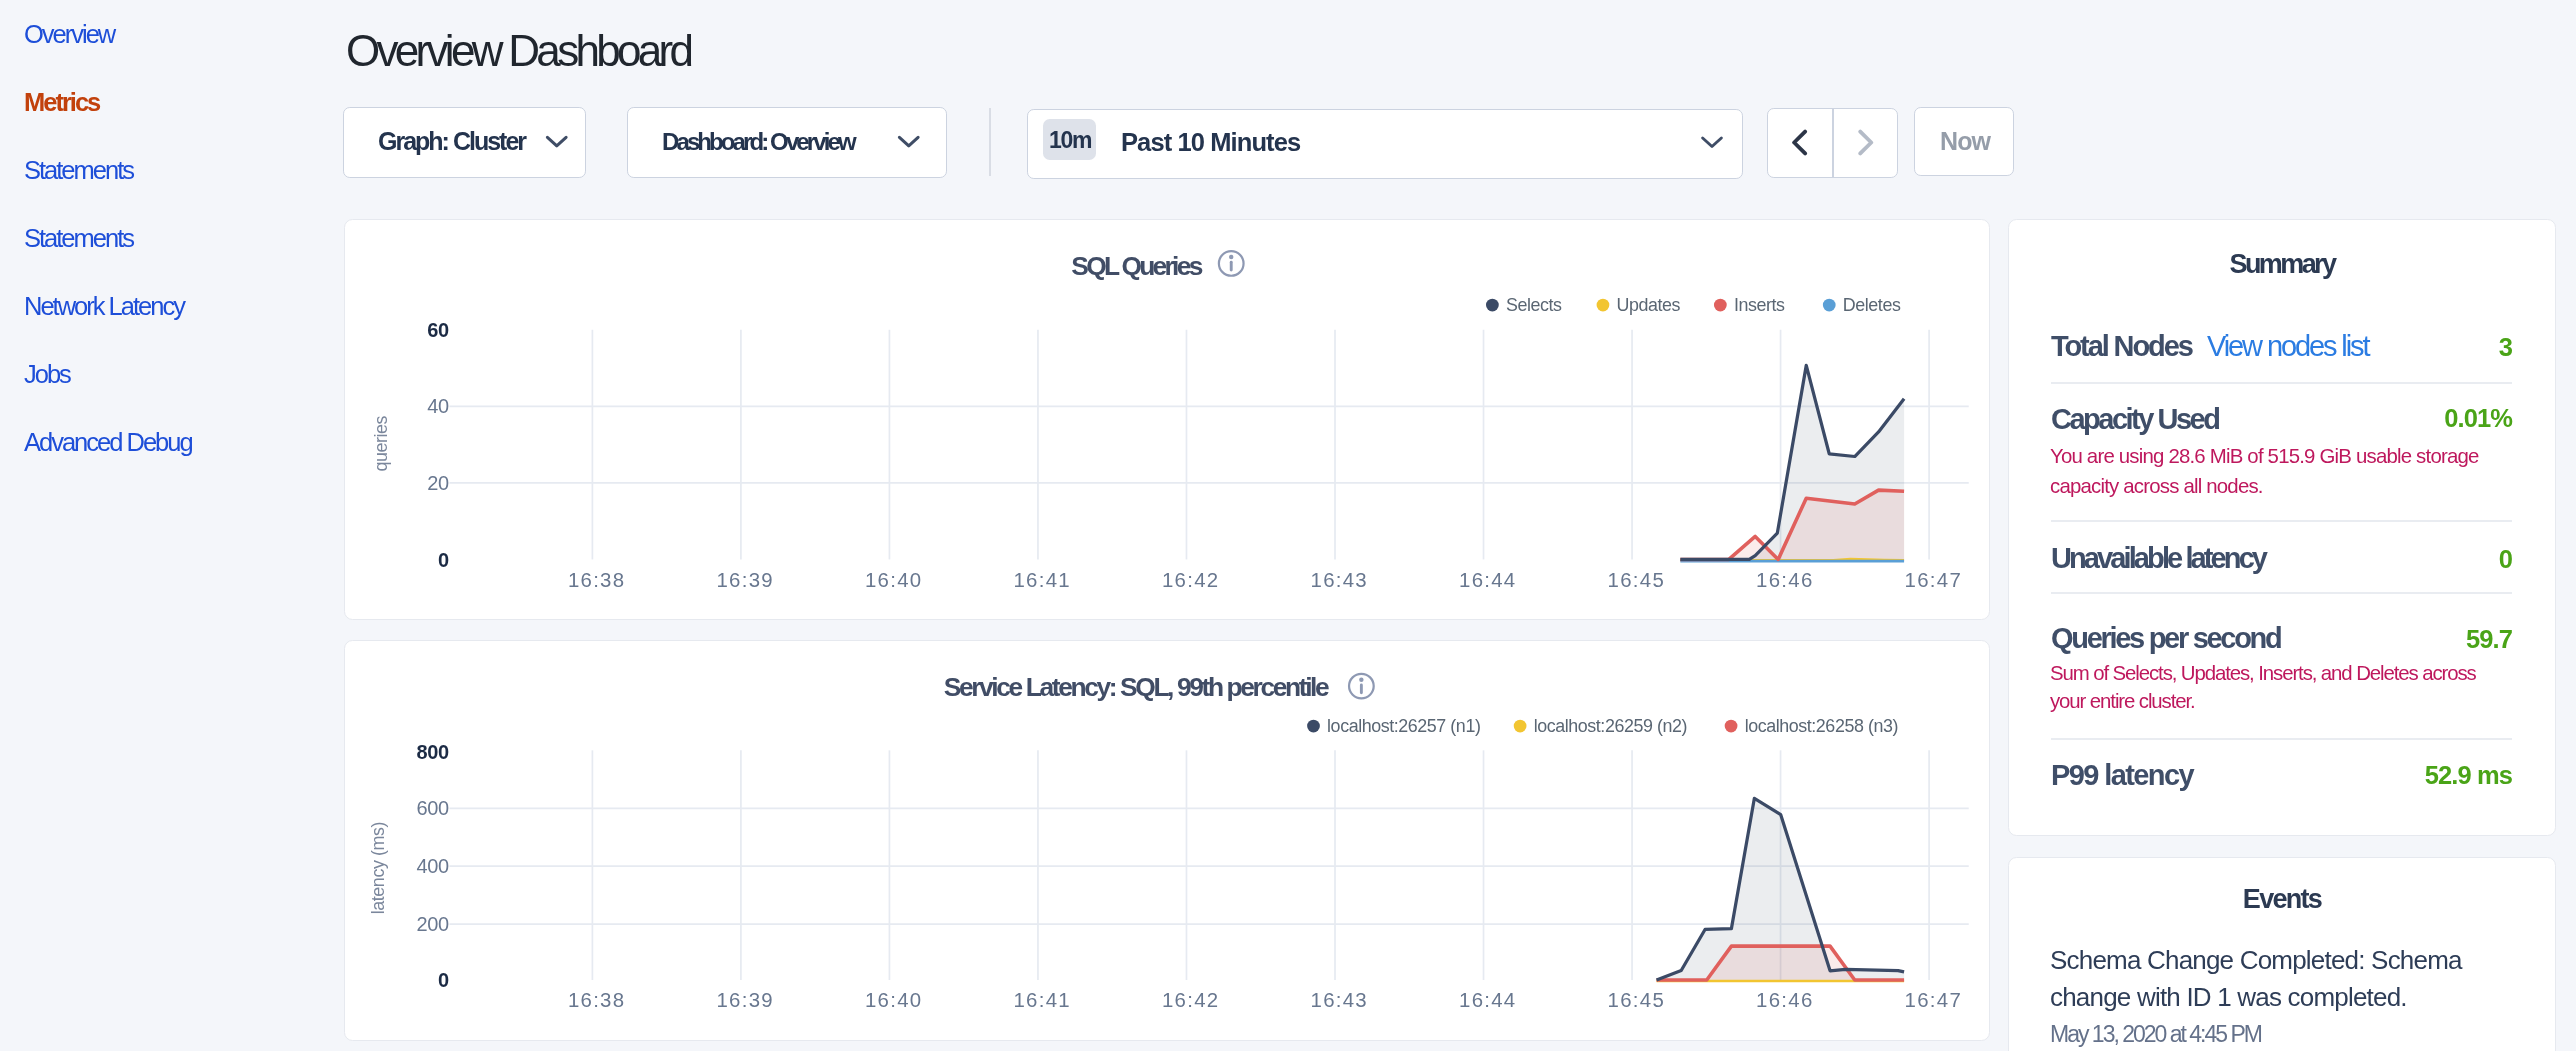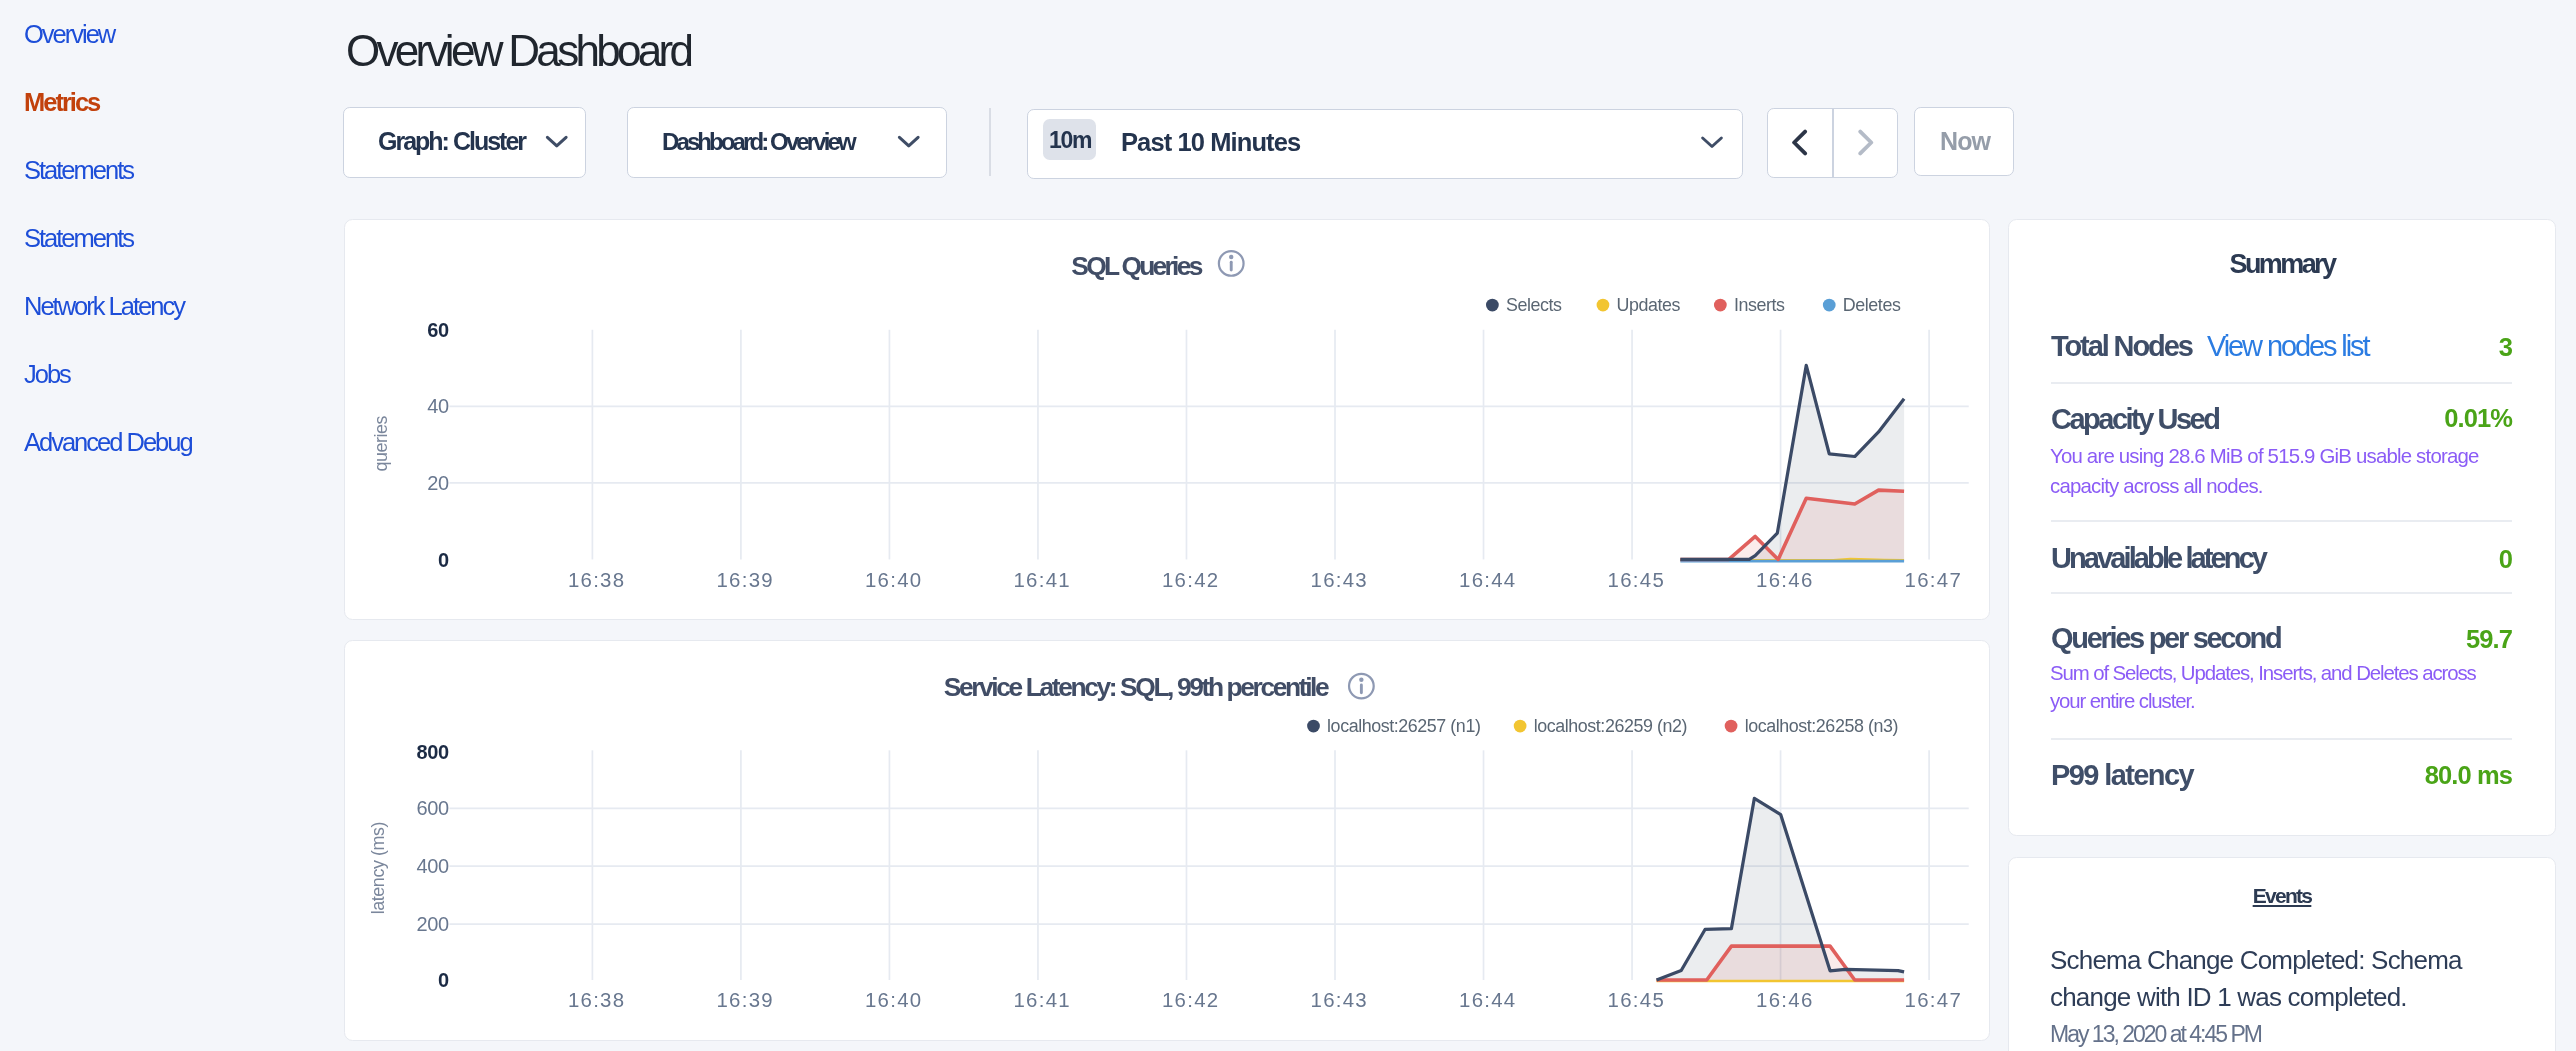--- a/index.html
+++ b/index.html
@@ -7,21 +7,21 @@
   body { background:#f4f6fa; font-family:"Liberation Sans", sans-serif; position:relative; }
   .abs { position:absolute; }
   .card { position:absolute; background:#fff; border:1.7px solid #e6e9ef; border-radius:8.5px; }
   .nav { position:absolute; left:24px; font-size:25.5px; letter-spacing:-2px; color:#1d4ed8; white-space:nowrap; }
   .nav.active { color:#c2410c; font-weight:bold; }
   .ctlbox { position:absolute; background:#fff; border:1.7px solid #ccd3e0; border-radius:6.8px; }
   .ctltext { position:absolute; font-weight:bold; color:#24344e; white-space:nowrap; }
   .divline { position:absolute; background:#e9ecf1; height:1.7px; }
   .slabel { position:absolute; font-weight:bold; color:#3f4e68; font-size:29px; letter-spacing:-2.1px; white-space:nowrap; }
   .sval { position:absolute; font-weight:bold; color:#4aa417; font-size:25.5px; letter-spacing:-0.9px; white-space:nowrap; text-align:right; }
-  .stext { position:absolute; color:#8b5cf6; font-size:20.4px; letter-spacing:-0.8px; }
+  .stext { position:absolute; color:#be185d; font-size:20.4px; letter-spacing:-0.8px; }
 </style>
 </head>
 <body>
 
 <div class="nav" style="top:19.6px;">Overview</div>
 <div class="nav active" style="top:88px;">Metrics</div>
 <div class="nav" style="top:156px;">Statements</div>
 <div class="nav" style="top:224px;">Statements</div>
 <div class="nav" style="top:292px;">Network Latency</div>
 <div class="nav" style="top:360px;">Jobs</div>
@@ -176,19 +176,19 @@
 <div id="s_ur" class="slabel" style="left:2051px; top:542px; letter-spacing:-2.9px;">Unavailable latency</div>
 <div class="sval" style="left:2257px; top:545px; width:255px;">0</div>
 <div class="divline" style="left:2051px; top:592px; width:461px;"></div>
 
 <div id="s_qps" class="slabel" style="left:2051px; top:622px; letter-spacing:-2.3px;">Queries per second</div>
 <div class="sval" style="left:2257px; top:625px; width:255px;">59.7</div>
 <div class="stext" style="left:2050px; top:659px; line-height:28px; letter-spacing:-1.1px;">Sum of Selects, Updates, Inserts, and Deletes across<br>your entire cluster.</div>
 <div class="divline" style="left:2051px; top:738px; width:461px;"></div>
 
 <div id="s_p99" class="slabel" style="left:2051px; top:759px; letter-spacing:-1.6px;">P99 latency</div>
-<div class="sval" style="left:2257px; top:761px; width:255px;">80.0 ms</div>
+<div class="sval" style="left:2257px; top:761px; width:255px;">52.9 ms</div>
 
 <div class="card" style="left:2008px; top:857px; width:548px; height:340px;"></div>
-<div class="abs" style="left:2008px; top:884px; width:548px; text-align:center; font-weight:bold; font-size:21px; letter-spacing:-1.7px; color:#2c3a52;text-decoration:underline;">Events</div>
+<div class="abs" style="left:2008px; top:884px; width:548px; text-align:center; font-weight:bold; font-size:27px; letter-spacing:-1.7px; color:#2c3a52;">Events</div>
 <div class="abs" style="left:2050px; top:942px; width:476px; font-size:26px; letter-spacing:-0.8px; color:#2e3d57; line-height:37px;">Schema Change Completed: Schema change with ID 1 was completed.</div>
 <div id="e_date" class="abs" style="left:2050px; top:1021px; font-size:23px; letter-spacing:-2px; color:#64718a;">May 13, 2020 at 4:45 PM</div>
 
 
 </body></html>

